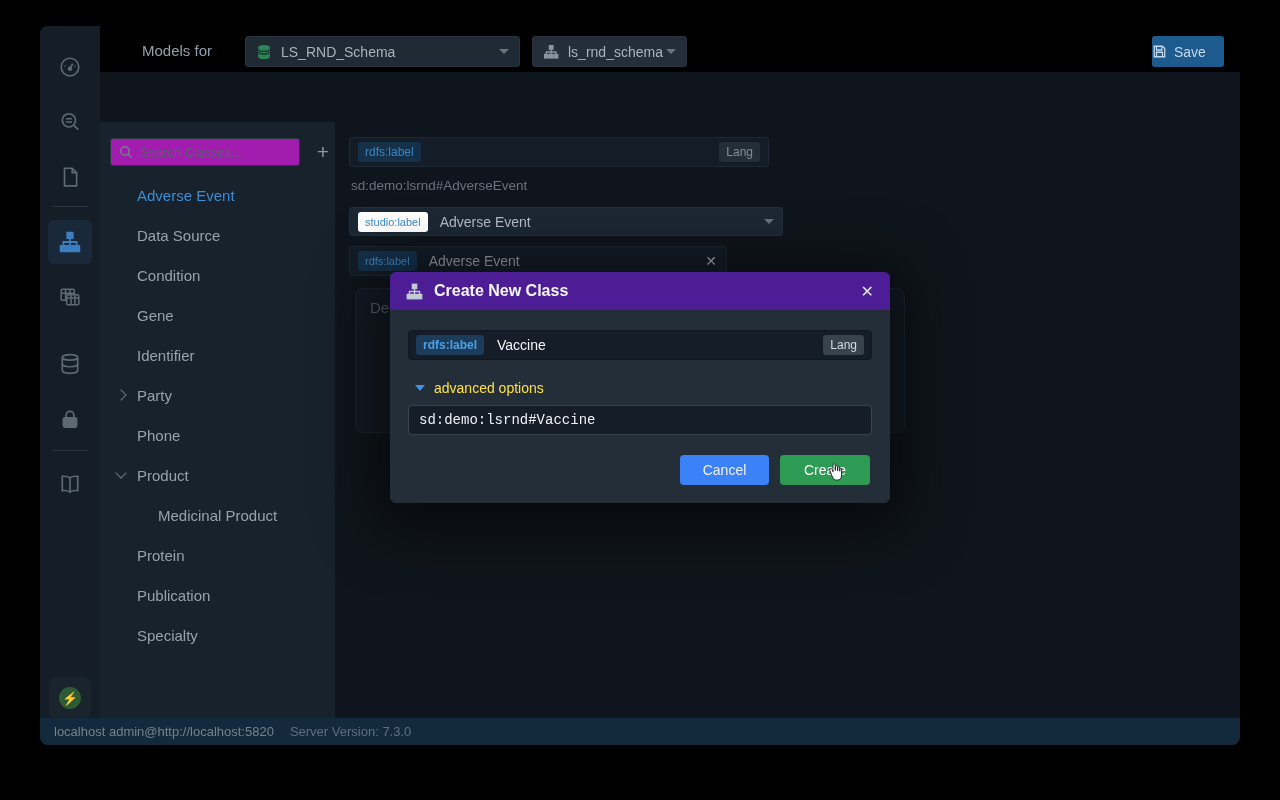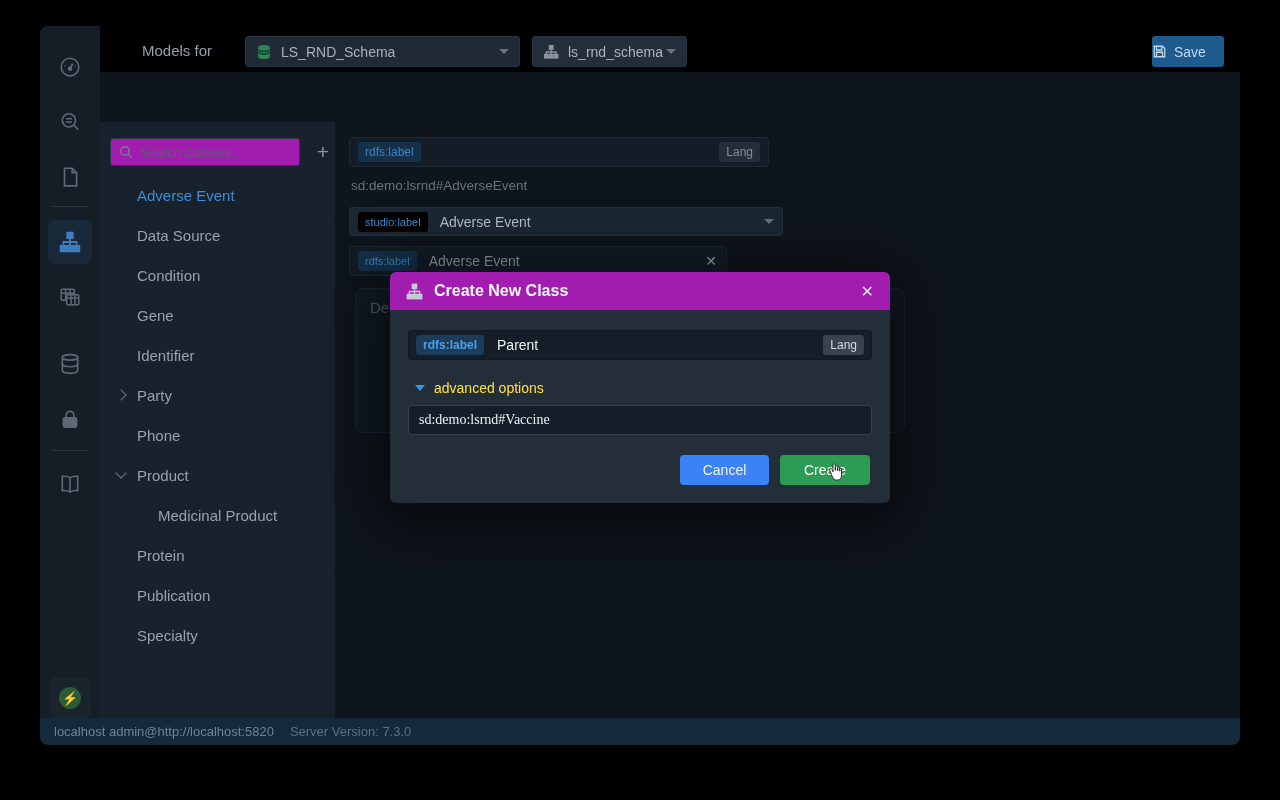--- a/index.html
+++ b/index.html
@@ -54,46 +54,46 @@
 
   
   .badge { display:inline-flex; align-items:center; height:20px; padding:4px 7px; border-radius:3px; font-size:12px; }
   .rdfs-badge-dim { background:#153049; color:#3a84c2; }
   .lang-badge-dim { background:#242e39; color:#828d99; }
   .field { position:absolute; background:#141d27; border:1px solid #1e2935; border-radius:3px; display:flex; align-items:center; padding:0 8px; }
   .f-label-row { left:309px; top:111px; width:420px; height:30px; }
   .f-parent-ph { color:#5c6873; font-size:14px; padding-left:4px; }
   .iri-dim { position:absolute; left:311px; top:152px; font-size:13.5px; color:#68737e; }
   .f-studio { left:309px; top:181px; width:434px; height:29px; background:#1b2733; border-color:#242f3b; }
-  .studio-badge { background:#000000; color:#3b8bce; }
+  .studio-badge { background:#ffffff; color:#3b8bce; }
   .f-studio .val { color:#b3bdc6; font-size:14px; margin-left:12px; }
   .f-rdfs2 { left:309px; top:220px; width:378px; height:30px; background:#131c25; border-color:#1c2631; }
   .f-rdfs2 .val { color:#8f9aa4; font-size:14px; margin-left:12px; }
   .x-dim { position:absolute; right:9px; color:#9aa5af; font-size:14px; cursor:pointer; }
   .desc-panel { position:absolute; left:315px; top:262px; width:550px; height:145px; background:#121a23; border:1px solid #1a2530; border-radius:8px; padding:10px 14px; color:#525d68; font-size:15px; }
 
   
   .statusbar { position:absolute; left:0; bottom:0; width:100%; height:27px; background:#132a3c; display:flex; align-items:center; padding-left:14px; font-size:13px; }
   .status-conn { color:#74828e; }
   .status-ver { color:#5d7080; margin-left:16px; }
 
   
   .modal { position:absolute; left:390px; top:272px; width:500px; height:231px; border-radius:6px; background:#232e39; box-shadow:0 10px 60px 14px rgba(0,0,0,0.55); }
-  .modal-header { height:38px; background:#a21caf; border-radius:6px 6px 0 0; display:flex; align-items:center; padding:0 16px; }
+  .modal-header { height:38px; background:#4c1d95; border-radius:6px 6px 0 0; display:flex; align-items:center; padding:0 16px; }
   .modal-header svg { width:17px; height:17px; color:#c2ccd6; }
   .modal-title { color:#f5f8fa; font-size:16px; font-weight:bold; margin-left:11px; }
   .modal-close { margin-left:auto; color:#dfe5ea; font-size:16px; background:none; border:none; cursor:pointer; font-family:inherit; }
   .m-label-row { position:absolute; left:18px; top:58px; width:464px; height:30px; background:#151e28; border:1px solid #10171f; border-radius:4px; display:flex; align-items:center; padding:0 7px; }
   .rdfs-badge { background:#1c3c59; color:#4aa0e8; font-weight:bold; }
   .m-label-val { color:#f0f4f7; font-size:14px; margin-left:13px; }
   .lang-badge { margin-left:auto; background:#39434e; color:#d2d9df; }
   .adv-row { position:absolute; left:25px; top:108px; display:flex; align-items:center; gap:9px; cursor:pointer; }
   .adv-caret { width:0; height:0; border-left:5px solid transparent; border-right:5px solid transparent; border-top:6px solid #4095e6; }
   .adv-text { color:#fde047; font-size:14px; }
-  .m-iri-input { position:absolute; left:18px; top:133px; width:464px; height:30px; background:#151e28; border:1px solid #39444f; border-radius:4px; color:#eef2f6; font-size:14px; padding:0 10px; font-family:Liberation Serif, serif; outline:none; }
+  .m-iri-input { position:absolute; left:18px; top:133px; width:464px; height:30px; background:#151e28; border:1px solid #39444f; border-radius:4px; color:#eef2f6; font-size:14px; padding:0 10px; font-family:Liberation Mono, monospace; outline:none; }
   .m-btn { position:absolute; top:183px; height:30px; border:none; border-radius:4px; font-size:14px; color:#eef1f4; cursor:pointer; font-family:inherit; }
   .btn-cancel { left:290px; width:89px; background:#3b82f6; }
   .btn-create { left:390px; width:90px; background:#2d9b53; color:#fff; }
 
   .cursor { position:absolute; left:824px; top:460px; width:24px; height:26px; pointer-events:none; }
 </style>
 </head>
 <body>
 
 <div class="window">
@@ -263,21 +263,21 @@
         <rect x="1.5" y="13.5" width="5" height="5" fill="currentColor"></rect>
         <rect x="7.5" y="13.5" width="5" height="5" fill="currentColor"></rect>
         <rect x="13.5" y="13.5" width="5" height="5" fill="currentColor"></rect>
         <path d="M10 6.5v3.5M4 13.5V10h12v3.5M10 10v3.5"></path>
       </svg>
     <span class="modal-title">Create New Class</span>
     <button class="modal-close">✕</button>
   </div>
   <div class="m-label-row">
     <span class="badge rdfs-badge">rdfs:label</span>
-    <span class="m-label-val">Parent</span>
+    <span class="m-label-val">Vaccine</span>
     <span class="badge lang-badge">Lang</span>
   </div>
   <div class="adv-row">
     <span class="adv-caret"></span>
     <span class="adv-text">advanced options</span>
   </div>
   <input class="m-iri-input" value="sd:demo:lsrnd#Vaccine" style="">
   <button class="m-btn btn-cancel">Cancel</button>
   <button class="m-btn btn-create">Create</button>
 </div>

